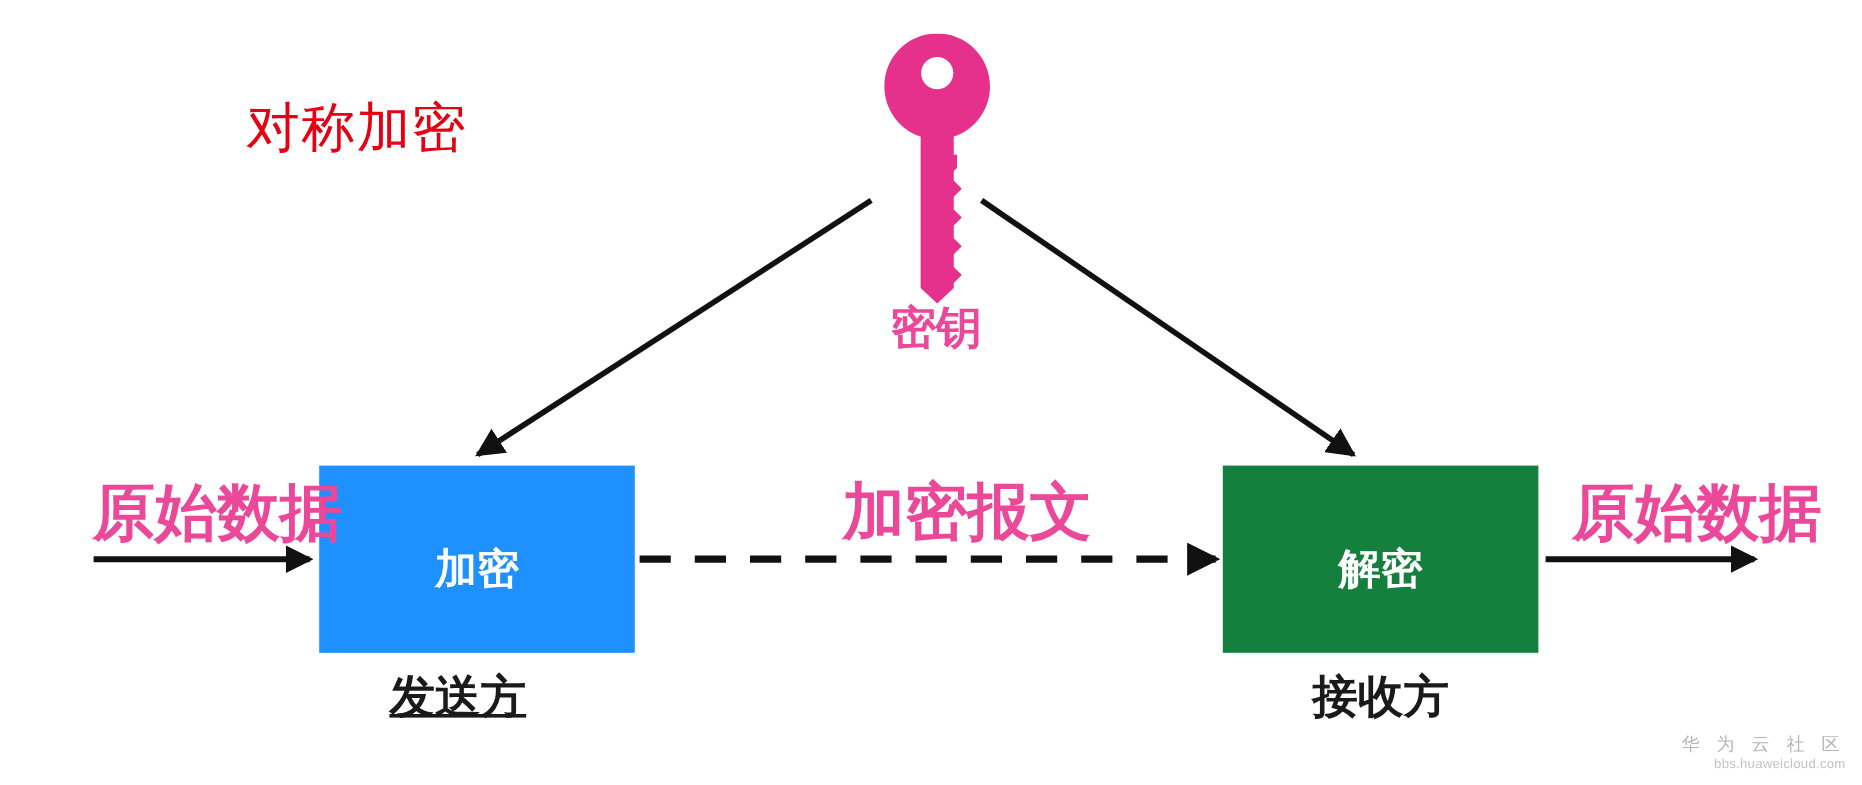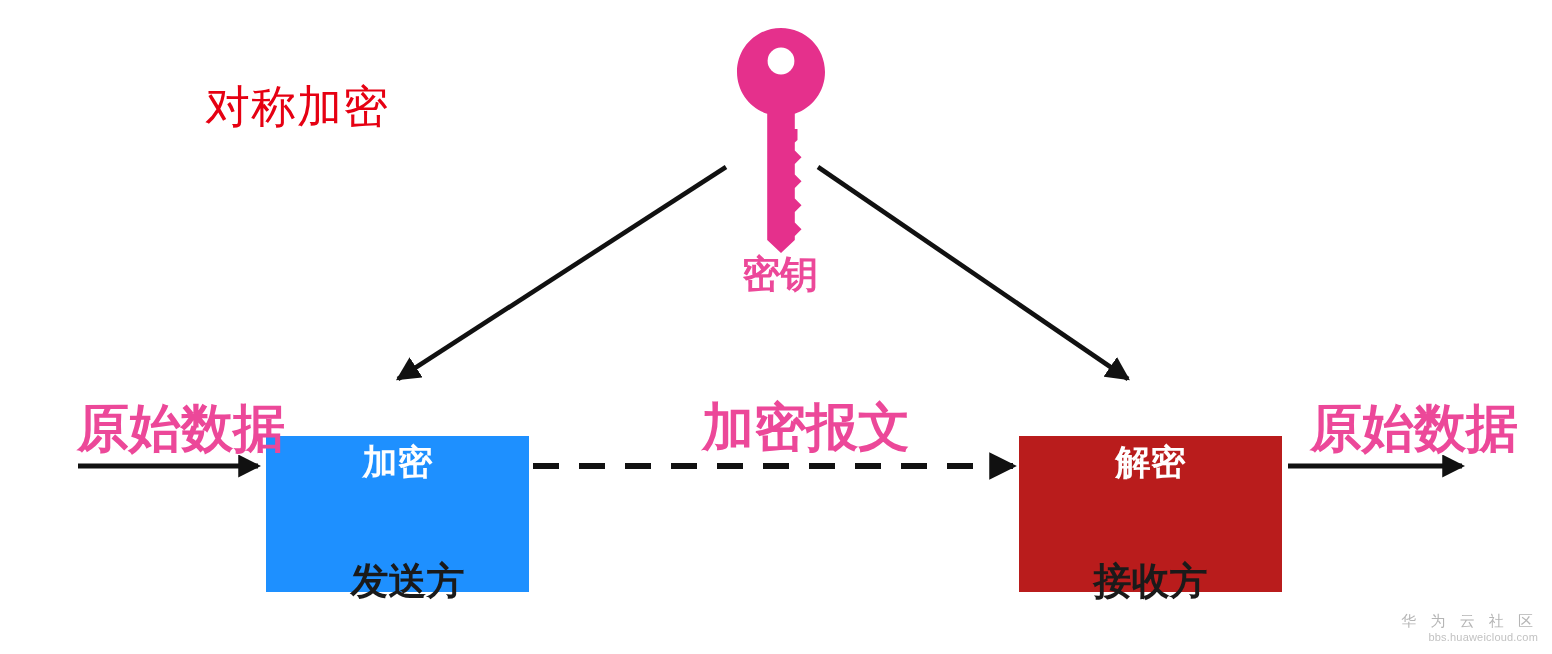--- a/index.html
+++ b/index.html
@@ -61,54 +61,53 @@
     height: 654px;
     pointer-events: none;
   }
 
   
   .proc-box {
     width: 263px;
     height: 156px;
     box-sizing: border-box;
     display: flex;
-    align-items: flex-start;
+    align-items: center;
     justify-content: center;
-    margin-top: 48px;
   }
   .proc-box-label {
     font-size: 35px;
     font-weight: 700;
     color: #ffffff;
     line-height: 1;
     position: relative;
     top: 8px;
     white-space: nowrap;
   }
   #encrypt-box {
     left: 266px;
     top: 388px;
     background: #1E90FF;
   }
   #decrypt-box {
     left: 1019px;
     top: 388px;
-    background: #b91c1c;
+    background: #15803d;
   }
 
   
   .role-label {
     font-size: 38px;
     font-weight: 700;
     color: #1a1a1a;
     line-height: 1;
     text-align: center;
     white-space: nowrap;
   }
-  #sender-label { left: 276px; top: 562px; width: 263px; }
+  #sender-label { left: 250px; top: 562px; width: 263px; text-decoration: underline; }
   #receiver-label { left: 1019px; top: 562px; width: 263px; }
 
   
   .flow-label {
     font-size: 52px;
     font-weight: 700;
     color: #ec4899;
     line-height: 1;
     white-space: nowrap;
     margin-left: 14px;

